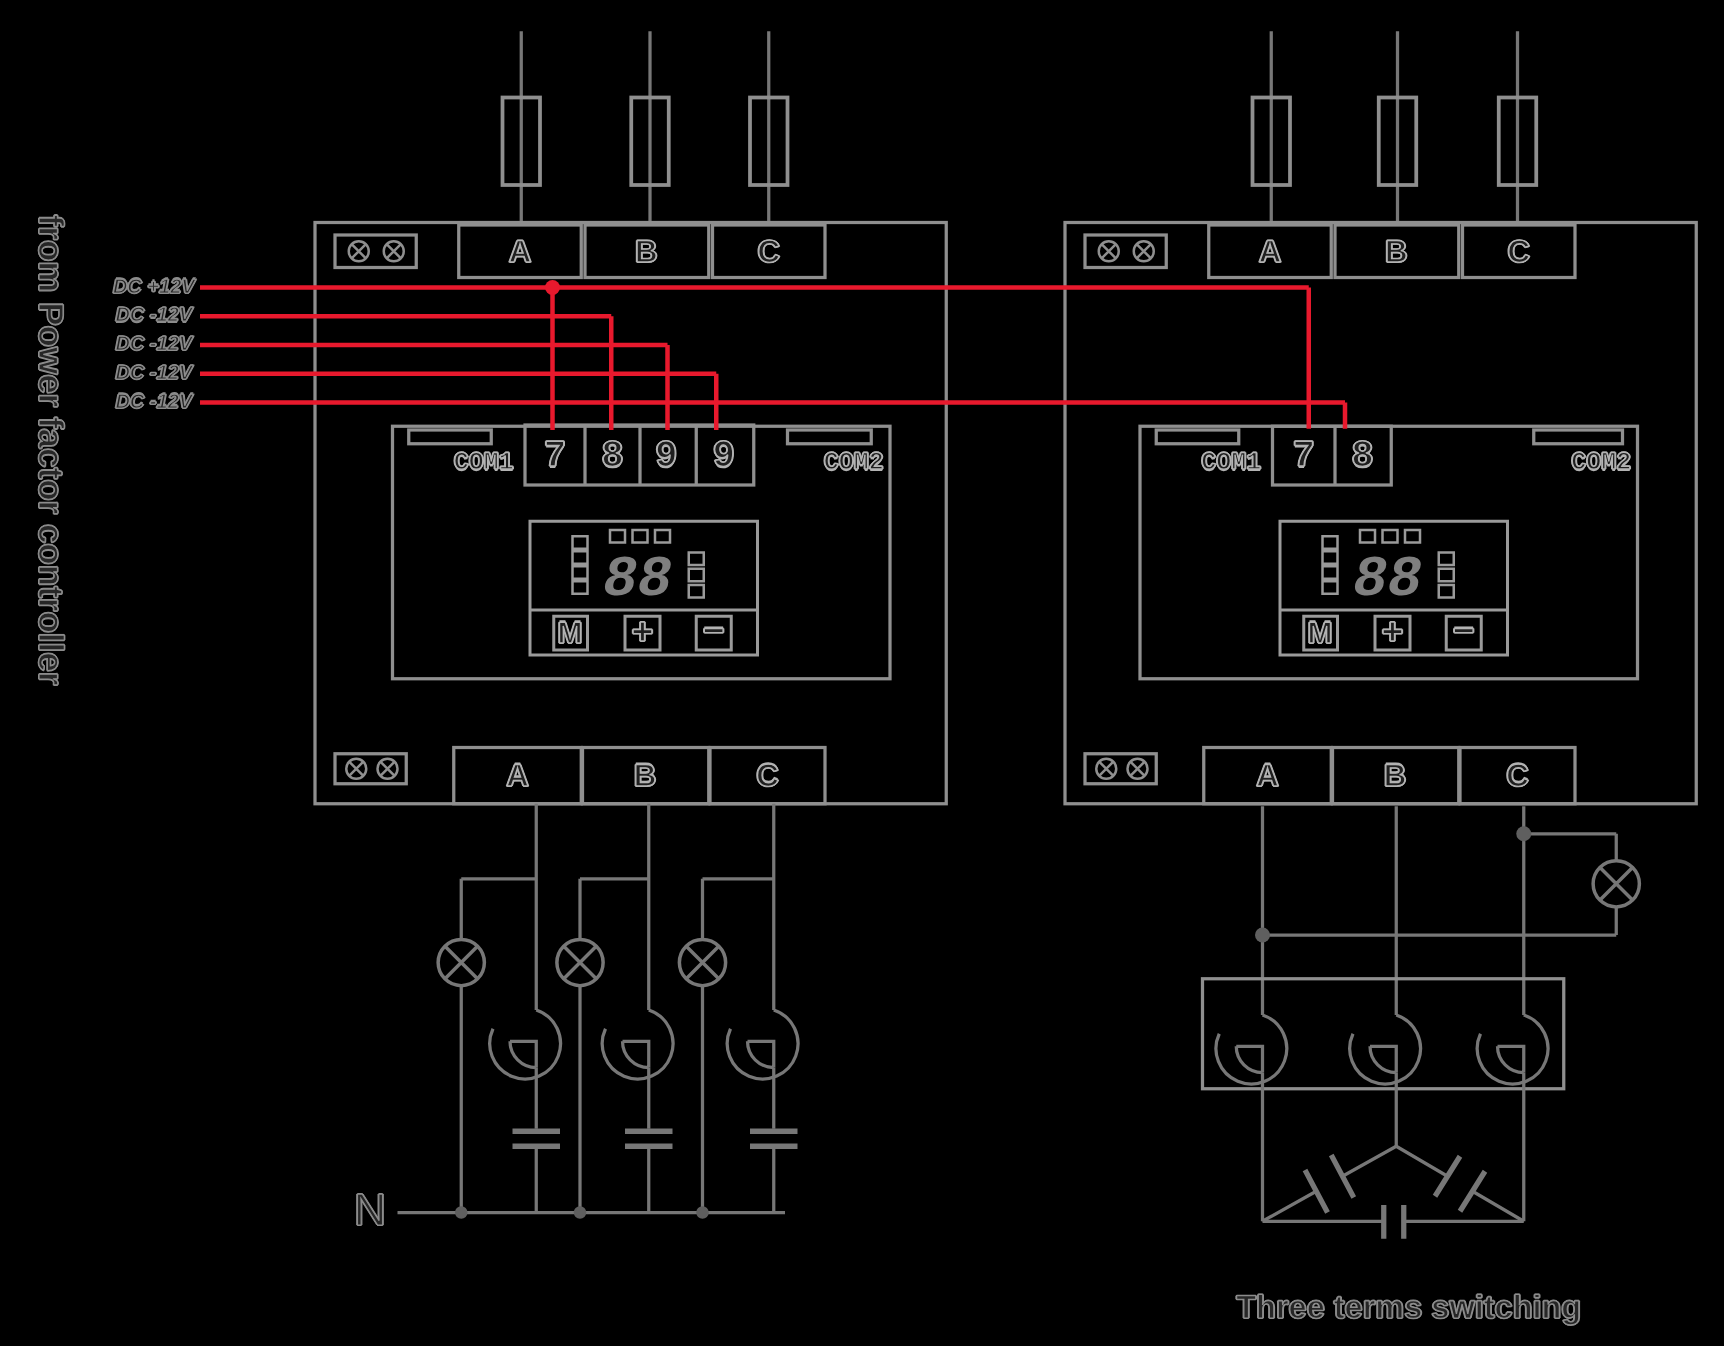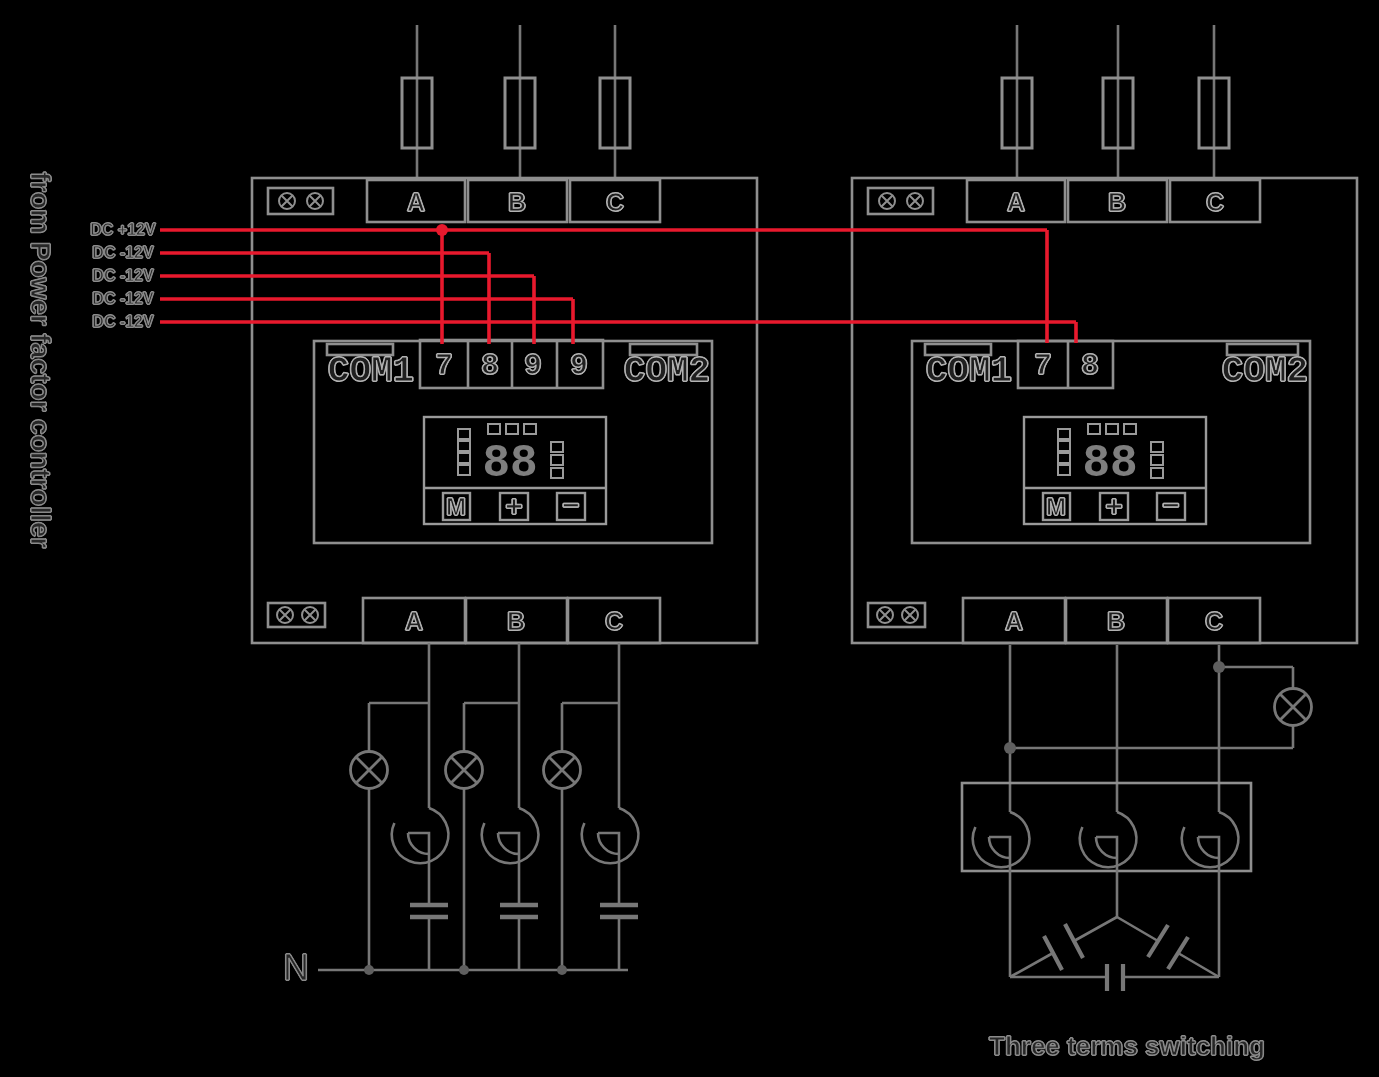--- a/index.html
+++ b/index.html
@@ -6,26 +6,26 @@
   #canvas{position:relative;width:1379px;height:1077px;background:#000;overflow:hidden;
           font-family:"Liberation Sans",sans-serif;}
   svg{position:absolute;left:0;top:0;}
   .lbl{position:absolute;transform:translate(-50%,-50%);white-space:nowrap;
        font-weight:bold;color:#1f1f1f;-webkit-text-stroke:1.1px #b3b3b3;
        text-shadow:-1px 0 #b3b3b3,1px 0 #b3b3b3,0 -1px #b3b3b3,0 1px #b3b3b3;}
   .soft{color:#262626;-webkit-text-stroke:1px #8c8c8c;
         text-shadow:-1px 0 #8c8c8c,1px 0 #8c8c8c,0 -1px #8c8c8c,0 1px #8c8c8c;}
   .mono{font-family:"Liberation Mono",monospace;}
   .term{font-size:25px;}
-  .com{font-size:36px;letter-spacing:0px;}
+  .com{font-size:20px;letter-spacing:0px;margin-left:16px;}
   .num{font-size:30px;}
-  .seg{font-size:46px;color:#7f7f7f;-webkit-text-stroke:0px transparent;text-shadow:none;}
+  .seg{font-size:46px;color:#7f7f7f;-webkit-text-stroke:0px transparent;text-shadow:none;font-style:italic;}
   .btn-m{font-size:24px;}
   .btn-pm{font-size:30px;}
-  .dc{font-size:16px;}
+  .dc{font-size:16px;font-style:italic;}
   .caption{font-size:26px;}
   .side{font-size:28px;transform:translate(-50%,-50%) rotate(90deg);}
   .nlab{font-size:36px;font-weight:normal;}
 </style>
 </head>
 <body>
 
 <div id="canvas">
 
 <svg width="1379" height="1077" viewBox="0 0 1379 1077">

